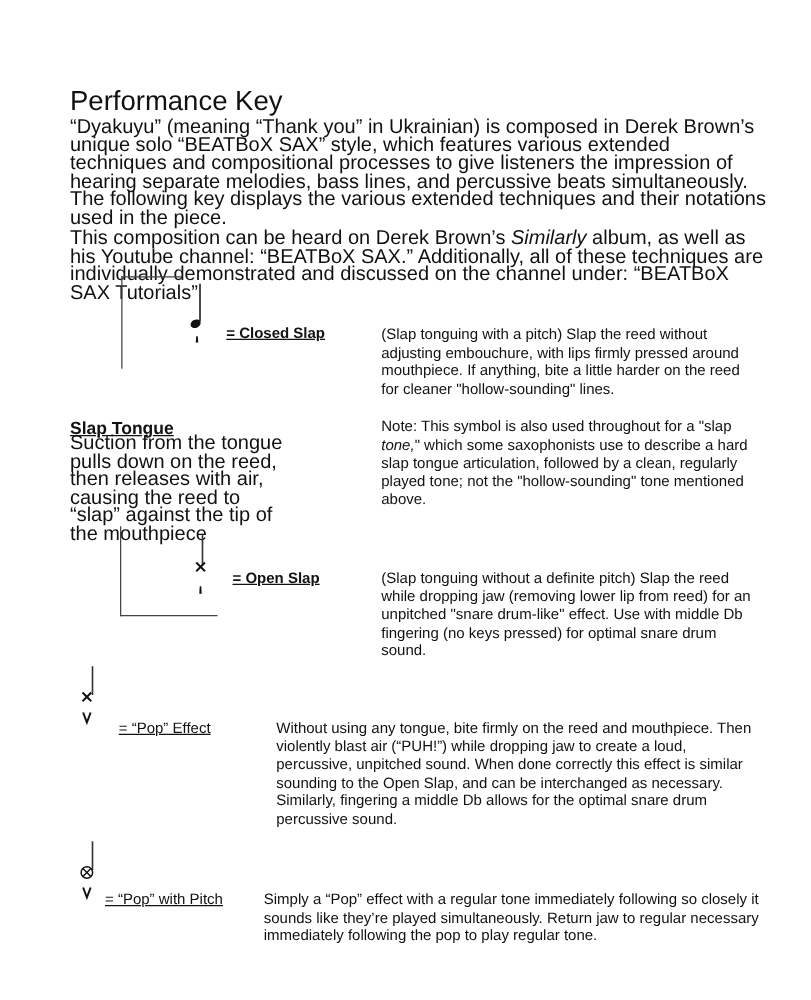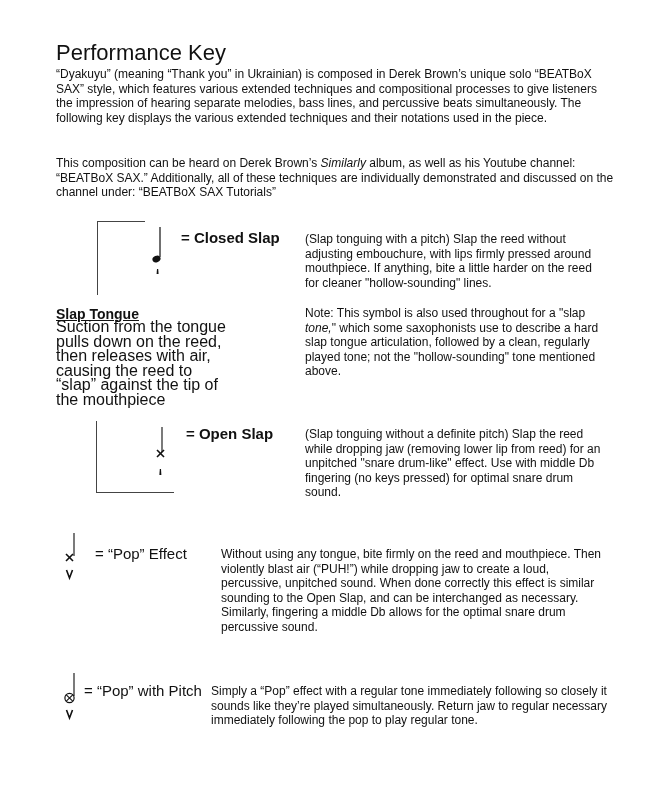--- a/index.html
+++ b/index.html
@@ -1,23 +1,23 @@
 <!DOCTYPE html>
 <html><head>
 <meta charset="utf-8">
 <style>
   html, body { margin:0; padding:0; background:#ffffff; }
   body { width:649px; height:800px; position:relative; overflow:hidden;
          font-family:"Liberation Sans", sans-serif; color:#111; }
-  .abs { position:absolute; }
+  .abs { position:absolute;margin-top:28px; }
   .title { left:56px; top:40px; font-size:22px; font-weight:normal; letter-spacing:0; color:#111; }
-  .para { font-size:12px; line-height:14.5px; color:#111; }
+  .para { font-size:16px; line-height:14.5px; color:#111; }
   .p1 { left:56px; top:67px; width:560px; }
   .p2 { left:56px; top:156px; width:560px; }
-  .lbl { font-size:15px; line-height:14px; color:#111; }
+  .lbl { font-size:12px; line-height:14px; color:#111;text-decoration:underline; }
   .bold { font-weight:bold; }
   .desc { font-size:12px; line-height:14.5px; color:#111; }
   .side-h { left:56px; top:306px; font-size:14px; font-weight:bold; text-decoration:underline; }
   .side-b { left:56px; top:320px; width:180px; font-size:16px; line-height:14.5px; }
   .line { position:absolute; background:#444; }
   svg { position:absolute; overflow:visible; }
 </style>
 </head>
 <body>
 

